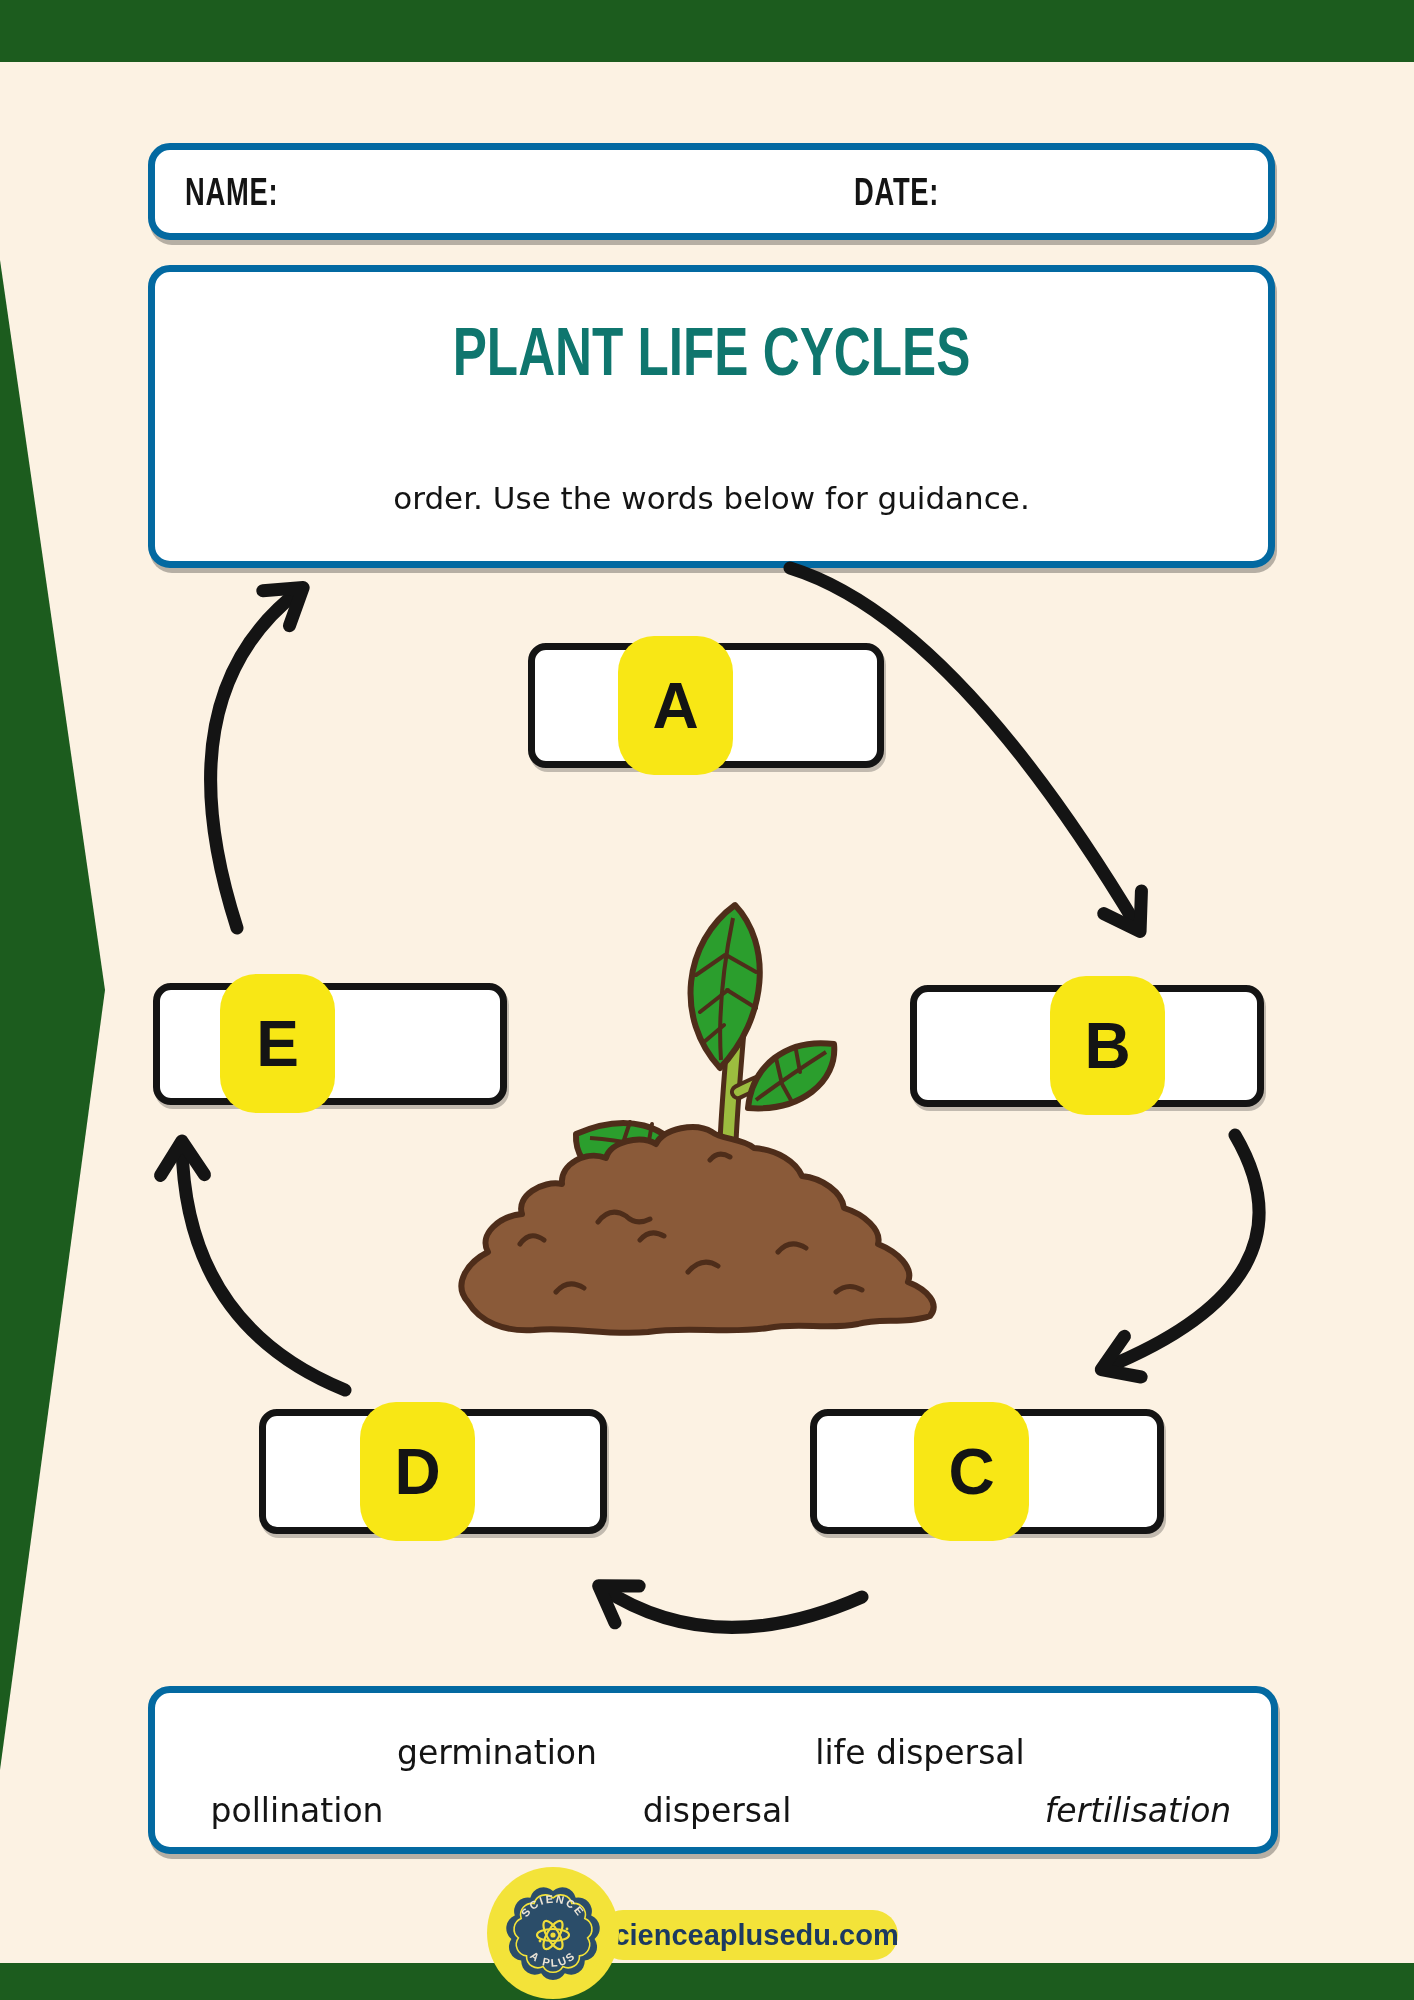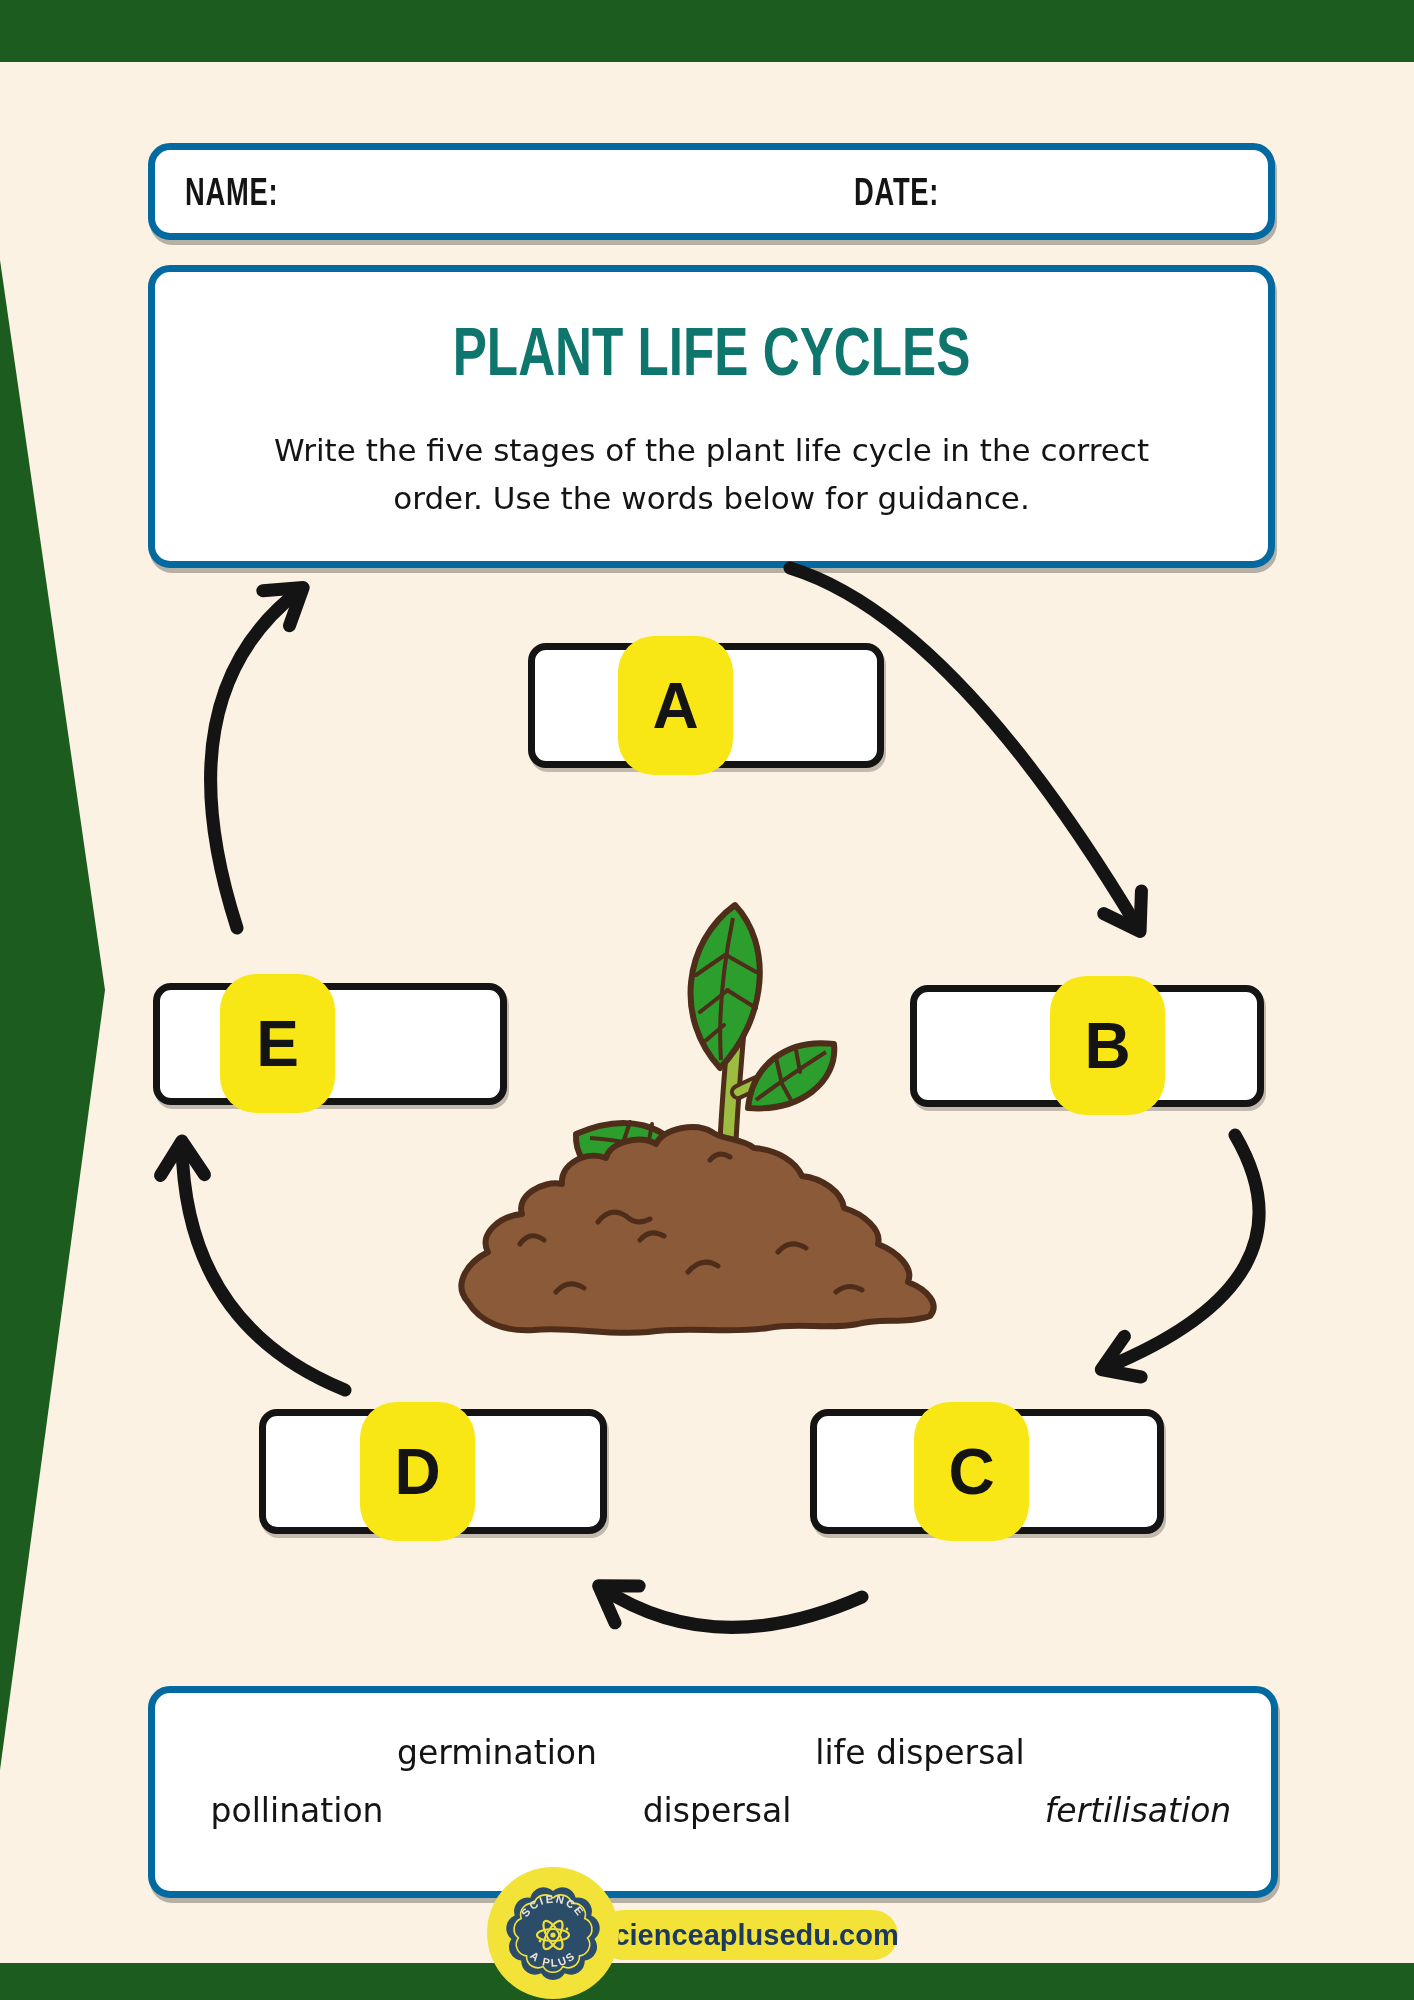--- a/index.html
+++ b/index.html
@@ -62,21 +62,21 @@
     font-weight:bold; font-size:64px; color:#141414;
   }
   #tag-a { left:618px;  top:636px; }
   #tag-b { left:1050px; top:976px; }
   #tag-e { left:220px;  top:974px; }
   #tag-c { left:914px;  top:1402px; }
   #tag-d { left:360px;  top:1402px; }
   
   #graphics { position:absolute; left:0; top:0; width:1414px; height:2000px; pointer-events:none; }
   
-  #word-bank-box { left:148px; top:1686px; width:1130px; height:212px; }
+  #word-bank-box { left:148px; top:1686px; width:1130px; height:168px; }
   .bank-word {
     position:absolute; transform:translateX(-50%);
     font-family:"DejaVu Sans", sans-serif; font-size:33px; color:#141414; white-space:nowrap;
   }
   #word-0 { left:342px; top:40px; }
   #word-1 { left:765px; top:40px; }
   #word-2 { left:142px; top:98px; }
   #word-3 { left:562px; top:98px; }
   #word-4 { left:983px; top:98px;font-style:italic; }
   
@@ -98,21 +98,20 @@
 
   <div id="name-date-box" class="wbox">
     <span id="name-label" class="blank-label"><span class="condensed">NAME:</span></span>
     <span id="date-label" class="blank-label"><span class="condensed">DATE:</span></span>
     <span style="position:absolute;left:160px;top:10px;width:520px;height:70px;"></span>
     <span style="position:absolute;left:810px;top:10px;width:300px;height:70px;"></span>
   </div>
 
   <div id="title-box" class="wbox">
     <div id="worksheet-title"><span class="condensed">PLANT LIFE CYCLES</span></div>
-    <div id="instr-1" class="instr">Write the five stages of the plant life cycle in the correct</div>
     <div id="instr-2" class="instr">order. Use the words below for guidance.</div>
   </div>
 
   <svg id="graphics" viewBox="0 0 1414 2000" xmlns="http://www.w3.org/2000/svg">
     <defs>
       <marker id="ah" markerUnits="userSpaceOnUse" markerWidth="64" markerHeight="64" refX="42" refY="32" orient="auto">
         <path d="M12,10 L46,32 L12,54" fill="none" stroke="#141414" stroke-width="13" stroke-linecap="round" stroke-linejoin="round"></path>
       </marker>
     </defs>
 

